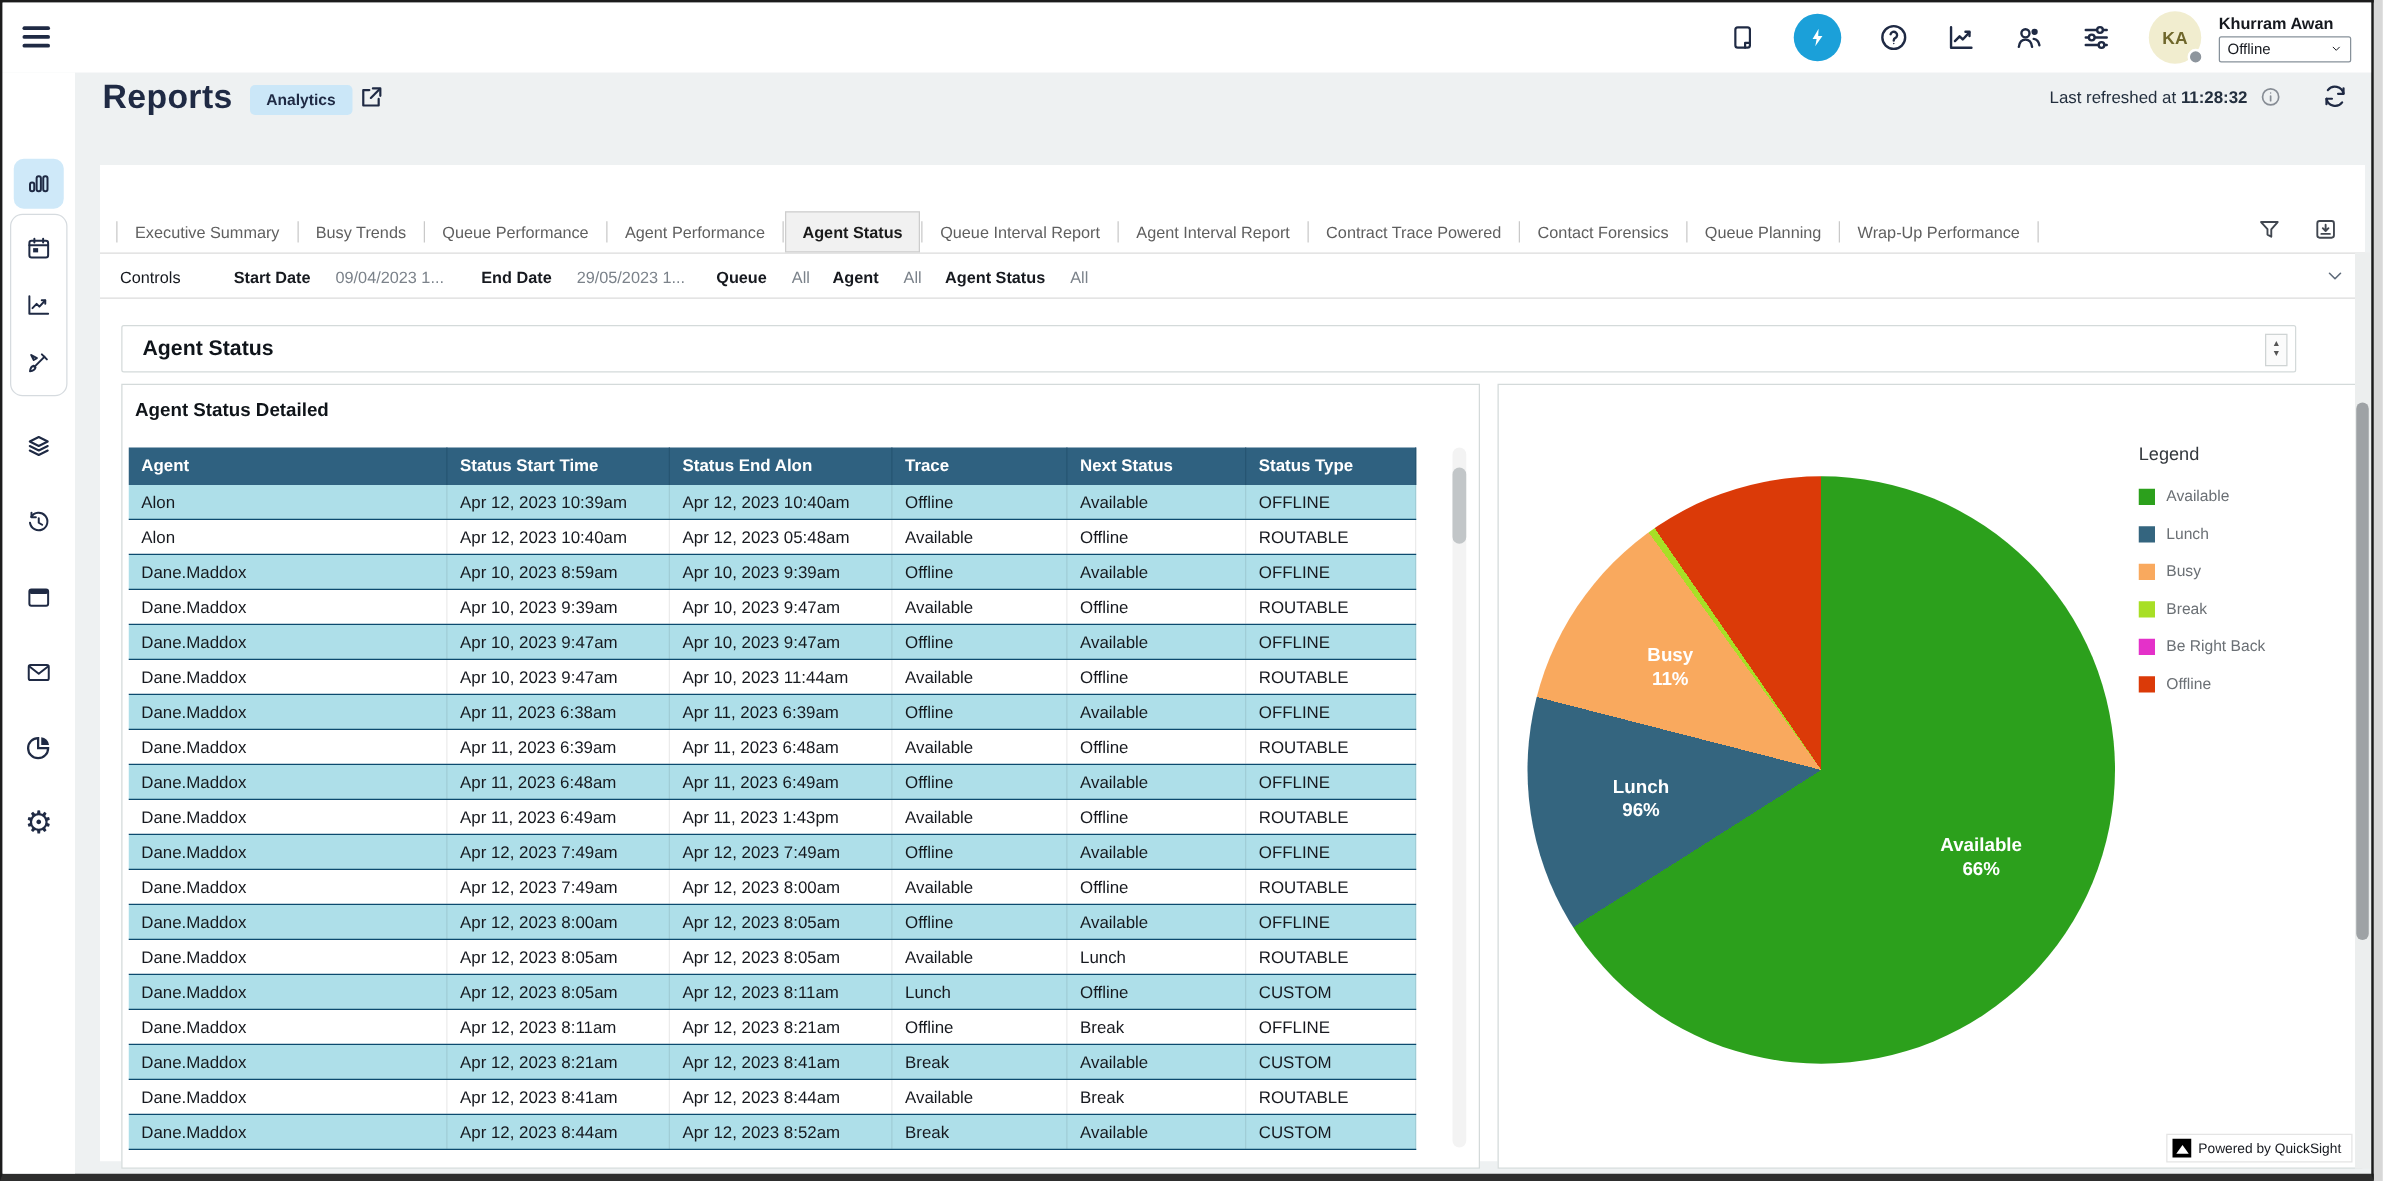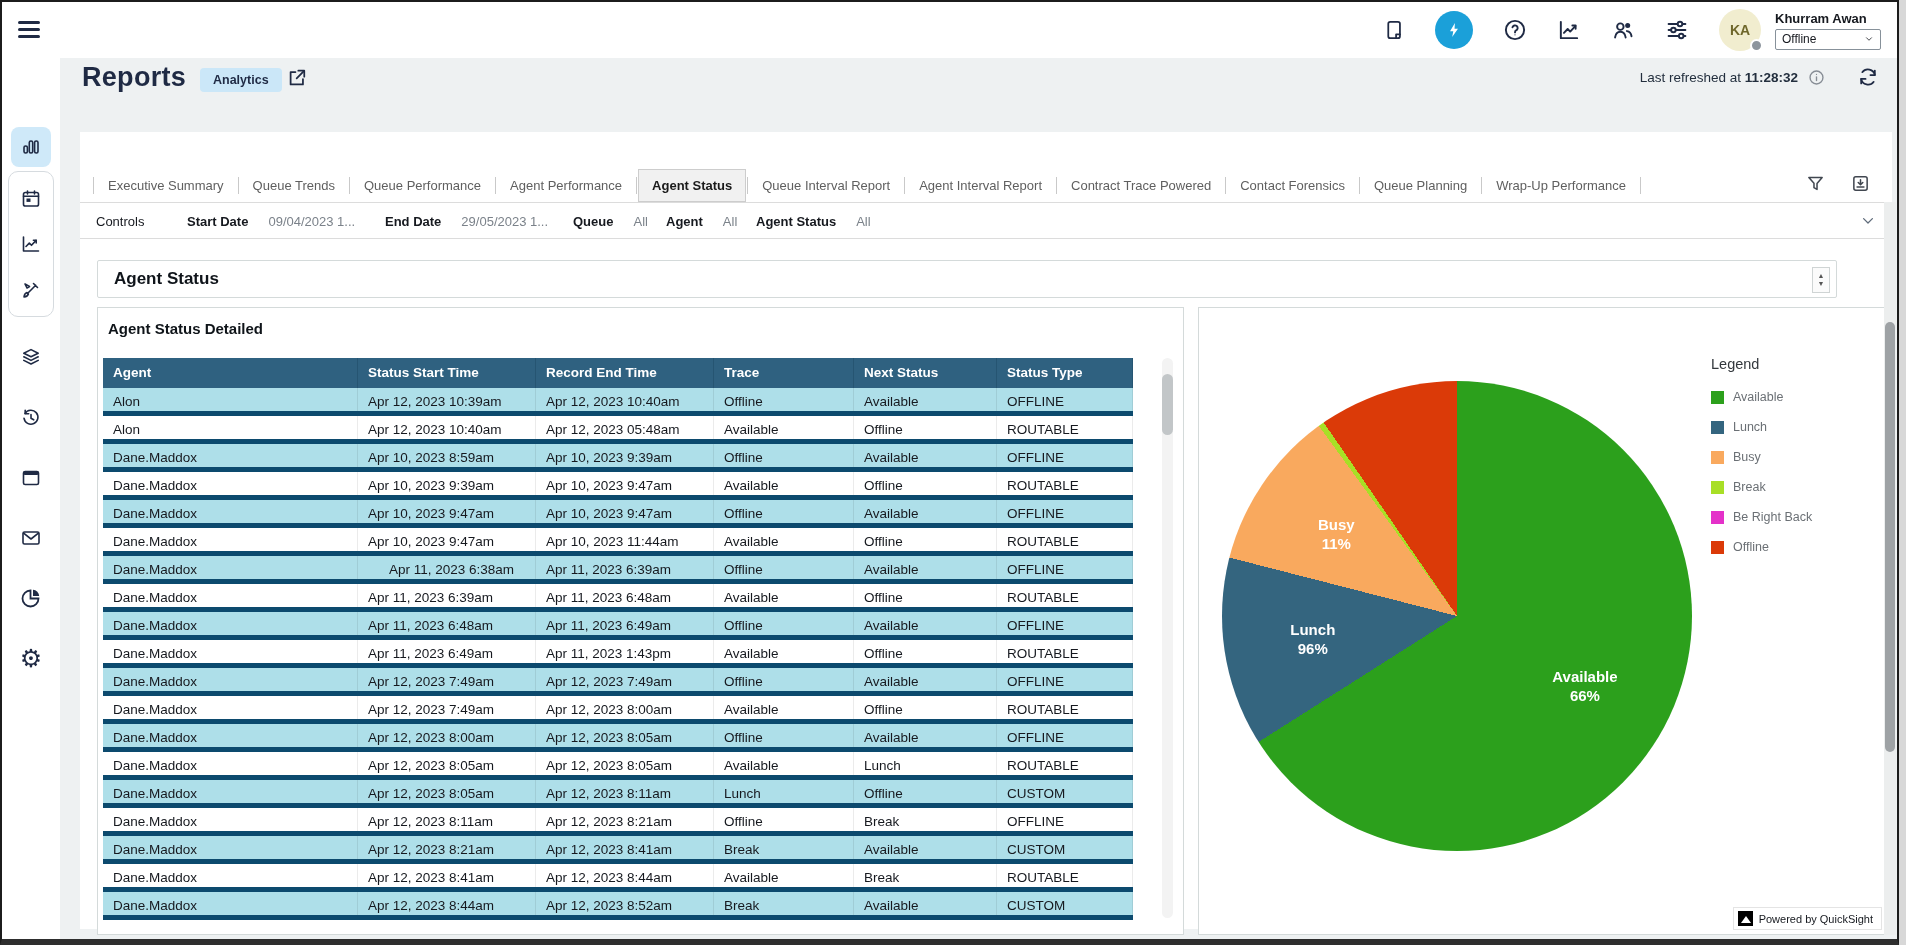--- a/index.html
+++ b/index.html
@@ -64,21 +64,21 @@
   .sheet-title { font-size:17px; font-weight:bold; color:#0f141a; margin-left:16px; }
   .spinner { position:absolute; right:6px; top:6px; width:18px; height:26px; border:1px solid #cfd4d4; background:#fbfbfb; display:flex; flex-direction:column; align-items:center; justify-content:center; color:#555; font-size:7px; line-height:8px; cursor:pointer; }
 
   .panel { position:absolute; background:#fff; border:1px solid #d4dada; }
   .table-panel { left:17px; top:175px; width:1087px; height:628px; overflow:hidden; }
   .pie-panel  { left:1118px; top:175px; width:692px; height:628px; overflow:hidden; }
   .panel-title { position:absolute; top:12px; left:10px; font-size:15px; font-weight:bold; color:#0f1419; }
 
   
   .tbl { position:absolute; left:5px; top:50px; width:1030px; }
-  .trow { display:flex; height:28px; border-bottom:5px solid #0c4a6e; }
+  .trow { display:flex; height:28px; border-bottom:1px solid #0c4a6e; }
   .trow.alt { background:#aedfe9; }
   .trow.head { height:30px; background:#2f6180; border-bottom:none; }
   .tcell { font-size:13.5px; line-height:28px; padding-left:10px; color:#16191f; border-right:1px solid rgba(0,0,0,0.08); overflow:hidden; white-space:nowrap; }
   .head .tcell { color:#fff; font-weight:bold; line-height:30px; border-right:1px solid #265572; }
   .table-scrollbar { position:absolute; right:10px; top:50px; width:11px; height:560px; background:#f3f3f3; border-radius:6px; }
   .table-scroll-thumb { position:absolute; left:0; top:16px; width:11px; height:61px; background:#c2c6c8; border-radius:6px; cursor:pointer; }
 
   
   .pie-wrap { position:absolute; left:0; top:0; width:520px; height:628px; }
   .pie-title { position:absolute; top:13px; left:0; width:520px; text-align:center; font-size:15px; font-weight:bold; color:#16191f; }
@@ -276,21 +276,21 @@
             <rect x="3" y="3" width="14" height="14" rx="2"></rect>
             <path d="M10 6v5.4M10 11.4l-2.4-2.4M10 11.4l2.4-2.4M6.4 13.8h7.2"></path>
           </svg>
       </span>
     </div>
 
     <div class="tabs-row" id="tabs-row">
         <span class="tab-divider"></span>
         <span class="tab">Executive Summary</span>
         <span class="tab-divider"></span>
-        <span class="tab">Queue Trends</span>
+        <span class="tab">Busy Trends</span>
         <span class="tab-divider"></span>
         <span class="tab">Queue Performance</span>
         <span class="tab-divider"></span>
         <span class="tab">Agent Performance</span>
         <span class="tab-divider"></span>
         <span class="tab active">Agent Status</span>
         <span class="tab-divider"></span>
         <span class="tab">Queue Interval Report</span>
         <span class="tab-divider"></span>
         <span class="tab">Agent Interval Report</span>
@@ -322,21 +322,21 @@
           <span>▼</span>
         </span>
     </div>
 
     <div class="panel table-panel">
       <div class="panel-title">Agent Status Detailed</div>
       <div class="tbl" id="tbl">
           <div class="trow head">
             <div class="tcell" style="width: 255px;">Agent</div>
             <div class="tcell" style="width: 178px;">Status Start Time</div>
-            <div class="tcell" style="width: 178px;">Record End Time</div>
+            <div class="tcell" style="width: 178px;">Status End Alon</div>
             <div class="tcell" style="width: 140px;">Trace</div>
             <div class="tcell" style="width: 143px;">Next Status</div>
             <div class="tcell" style="width: 136px;">Status Type</div>
           </div>
           <div class="trow alt">
             <div class="tcell" style="width: 255px;">Alon</div>
             <div class="tcell" style="width: 178px;">Apr 12, 2023 10:39am</div>
             <div class="tcell" style="width: 178px;">Apr 12, 2023 10:40am</div>
             <div class="tcell" style="width: 140px;">Offline</div>
             <div class="tcell" style="width: 143px;">Available</div>
@@ -377,21 +377,21 @@
           <div class="trow">
             <div class="tcell" style="width: 255px;">Dane.Maddox</div>
             <div class="tcell" style="width: 178px;">Apr 10, 2023 9:47am</div>
             <div class="tcell" style="width: 178px;">Apr 10, 2023 11:44am</div>
             <div class="tcell" style="width: 140px;">Available</div>
             <div class="tcell" style="width: 143px;">Offline</div>
             <div class="tcell" style="width: 136px;">ROUTABLE</div>
           </div>
           <div class="trow alt">
             <div class="tcell" style="width: 255px;">Dane.Maddox</div>
-            <div class="tcell" style="width: 178px; text-align: center;">Apr 11, 2023 6:38am</div>
+            <div class="tcell" style="width: 178px;">Apr 11, 2023 6:38am</div>
             <div class="tcell" style="width: 178px;">Apr 11, 2023 6:39am</div>
             <div class="tcell" style="width: 140px;">Offline</div>
             <div class="tcell" style="width: 143px;">Available</div>
             <div class="tcell" style="width: 136px;">OFFLINE</div>
           </div>
           <div class="trow">
             <div class="tcell" style="width: 255px;">Dane.Maddox</div>
             <div class="tcell" style="width: 178px;">Apr 11, 2023 6:39am</div>
             <div class="tcell" style="width: 178px;">Apr 11, 2023 6:48am</div>
             <div class="tcell" style="width: 140px;">Available</div>

